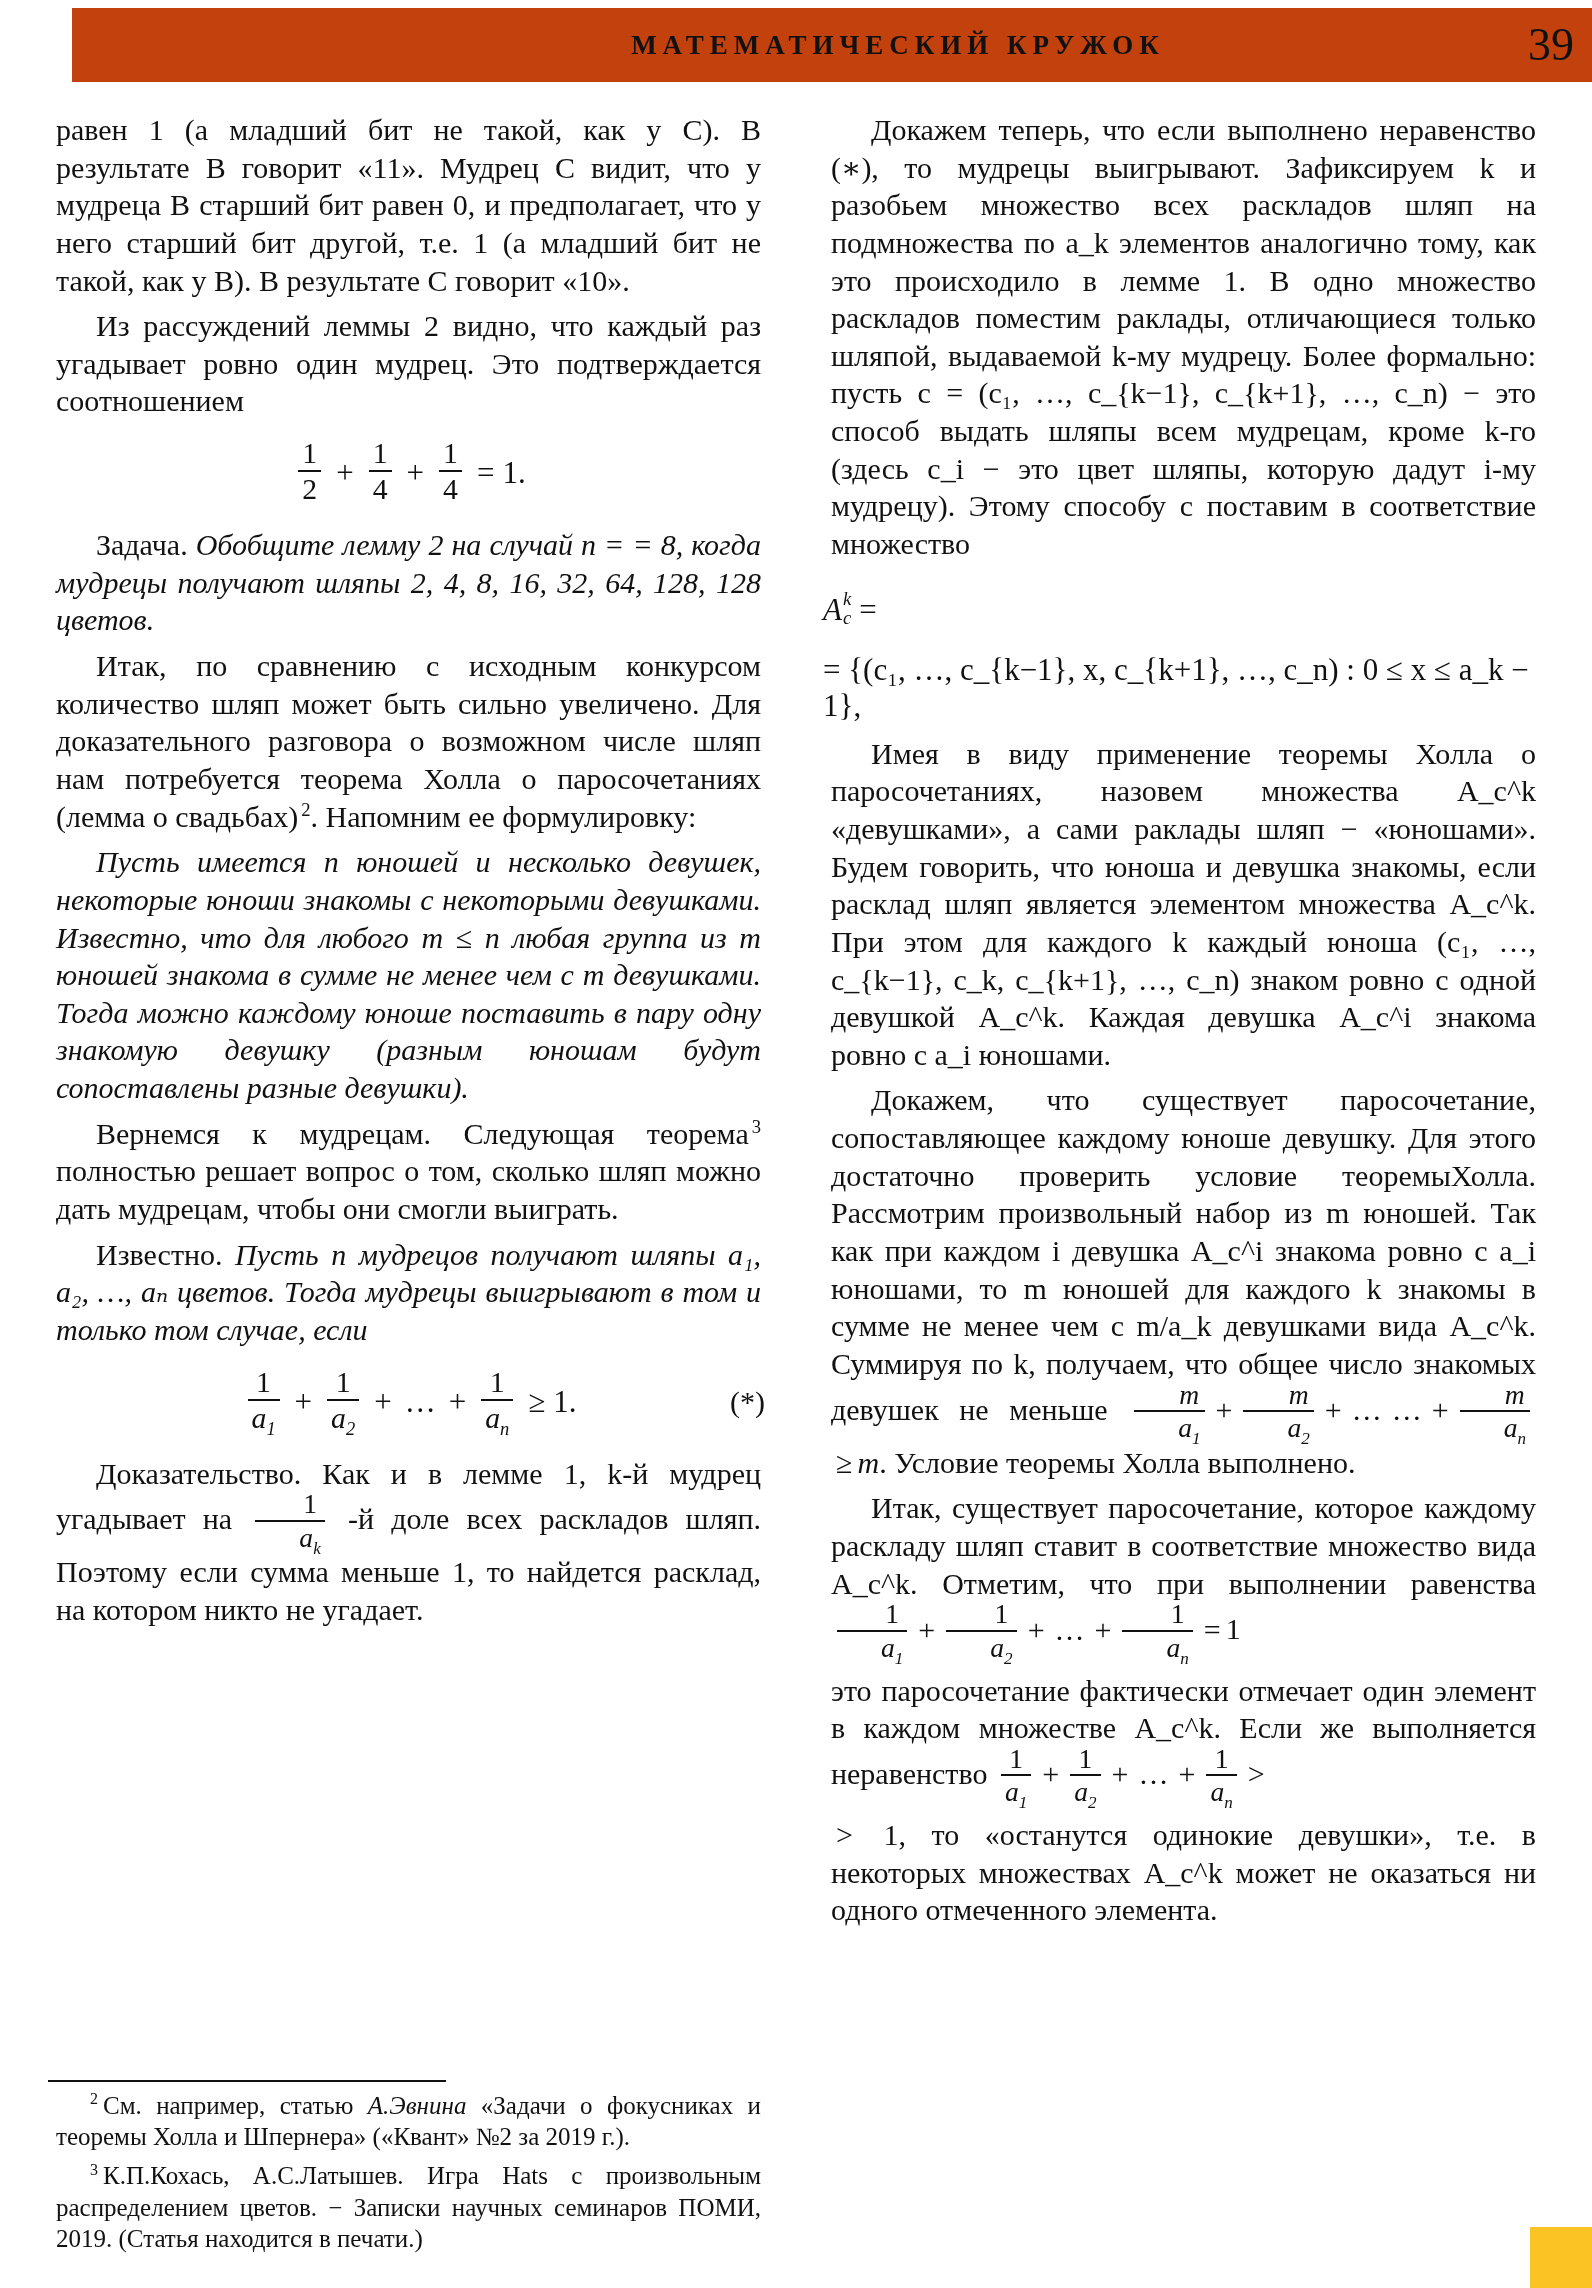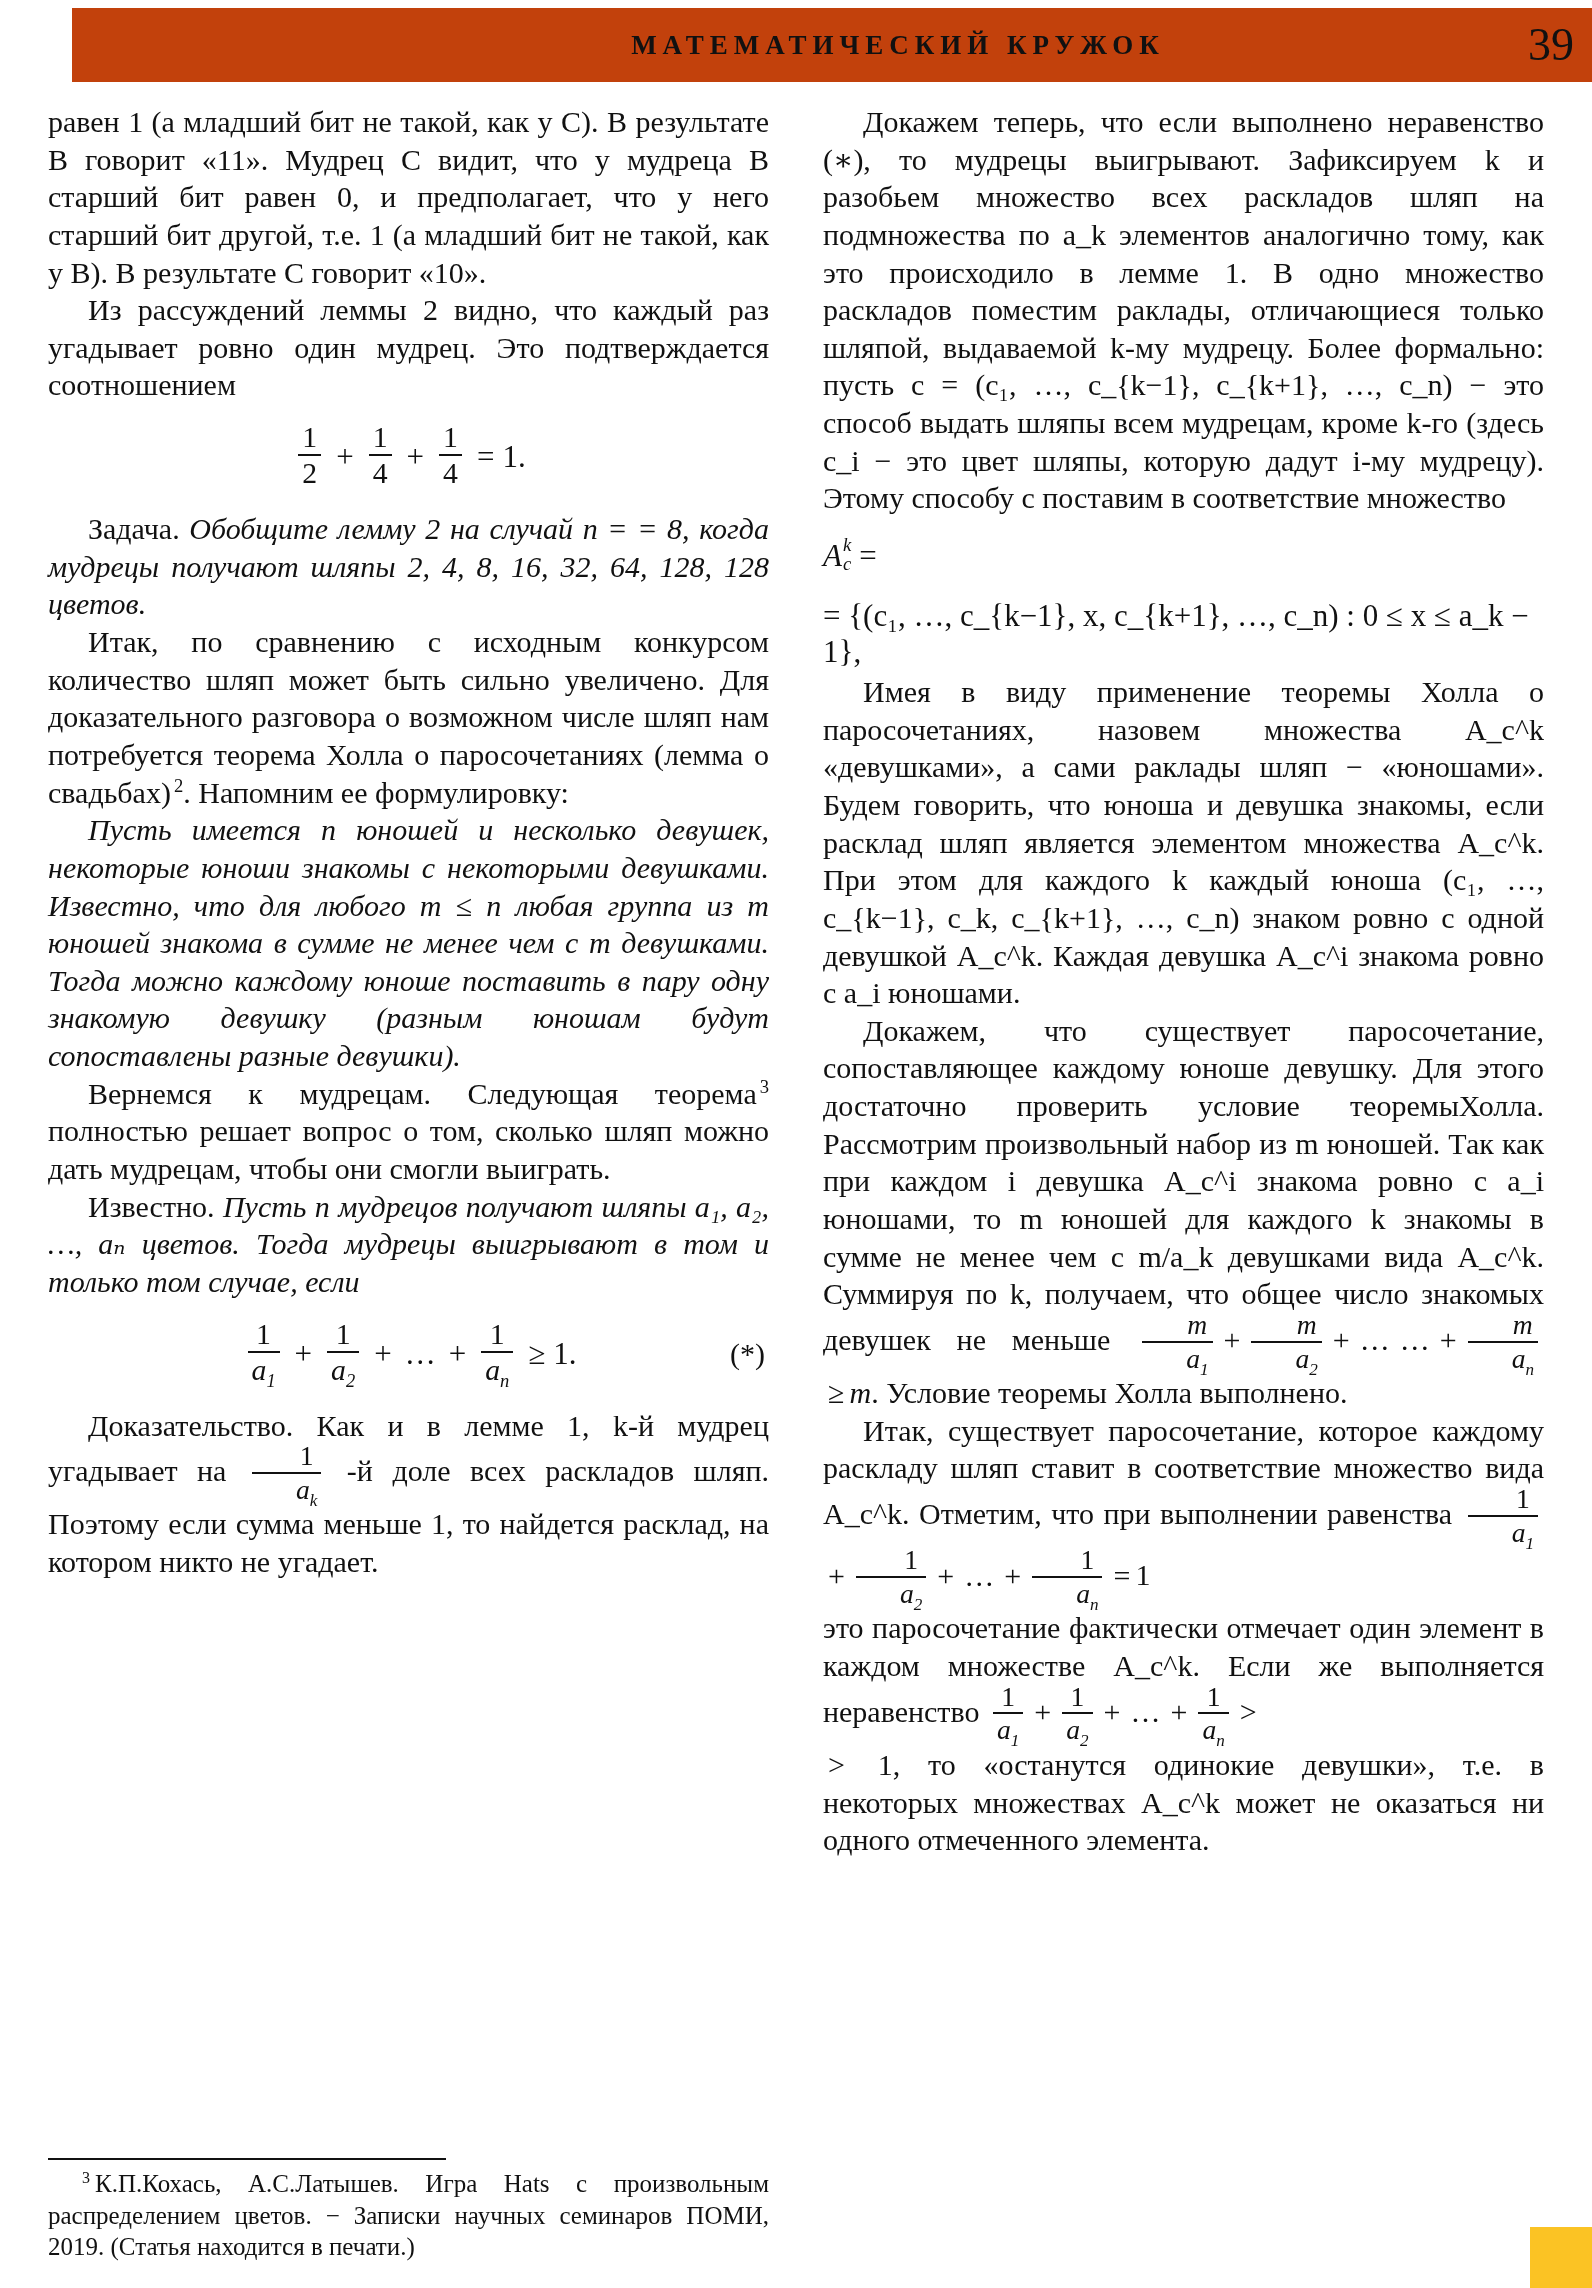--- a/index.html
+++ b/index.html
@@ -72,21 +72,21 @@
   }
   .col {
     width: 721px;
     position: relative;
   }
   .col-left { display: flex; flex-direction: column; }
   .col-left .flow { flex: 0 0 auto; }
   .col-left .footnote-wrap { margin-top: auto; }
 
   p {
-    margin: 0;
+    margin: 8px;
     font-size: 30px;
     line-height: 1.255;
     text-align: justify;
     text-justify: inter-word;
     hyphens: manual;
   }
   p.ind { text-indent: 40px; }
   .it { font-style: italic; }
   .bd { font-weight: normal; }
   .mathvar { font-style: italic; font-family: "Liberation Serif", "DejaVu Serif", serif; }
@@ -248,20 +248,21 @@
       <p class="ind"><span class="bd">Доказательство.</span> <span>Как и в лемме 1, k-й мудрец угадывает на </span><span class="frac inline">
             <span class="num">1</span>
             <span class="den mathvar"><span>a</span><sub class="s">k</sub></span>
           </span><span> -й доле всех раскладов шляп. Поэтому если сумма меньше 1, то найдется расклад, на котором никто не угадает.</span></p>
 
     </div>
 
     <div class="footnote-wrap">
       <div class="footnote-rule"></div>
       <div class="footnotes">
+        <p><sup>2</sup><span>См. например, статью </span><span class="it">А.Эвнина</span><span> «Задачи о фокусниках и теоремы Холла и Шпернера» («Квант» №2 за 2019 г.).</span></p>
         <p><sup>3</sup><span>К.П.Кохась, А.С.Латышев. Игра Hats с произвольным распределением цветов. − Записки научных семинаров ПОМИ, 2019. (Статья находится в печати.)</span></p>
       </div>
     </div>
   </div>
 
   <div class="col col-right">
 
     <p class="ind"><span>Докажем теперь, что если выполнено неравенство (∗), то мудрецы выигрывают. Зафиксируем k и разобьем множество всех раскладов шляп на подмножества по a_k элементов аналогично тому, как это происходило в лемме 1. В одно множество раскладов поместим раклады, отличающиеся только шляпой, выдаваемой k-му мудрецу. Более формально: пусть c = (c₁, …, c_{k−1}, c_{k+1}, …, c_n) − это способ выдать шляпы всем мудрецам, кроме k-го (здесь c_i − это цвет шляпы, которую дадут i-му мудрецу). Этому способу c поставим в соответствие множество</span></p>
 
     <div class="math-line">

